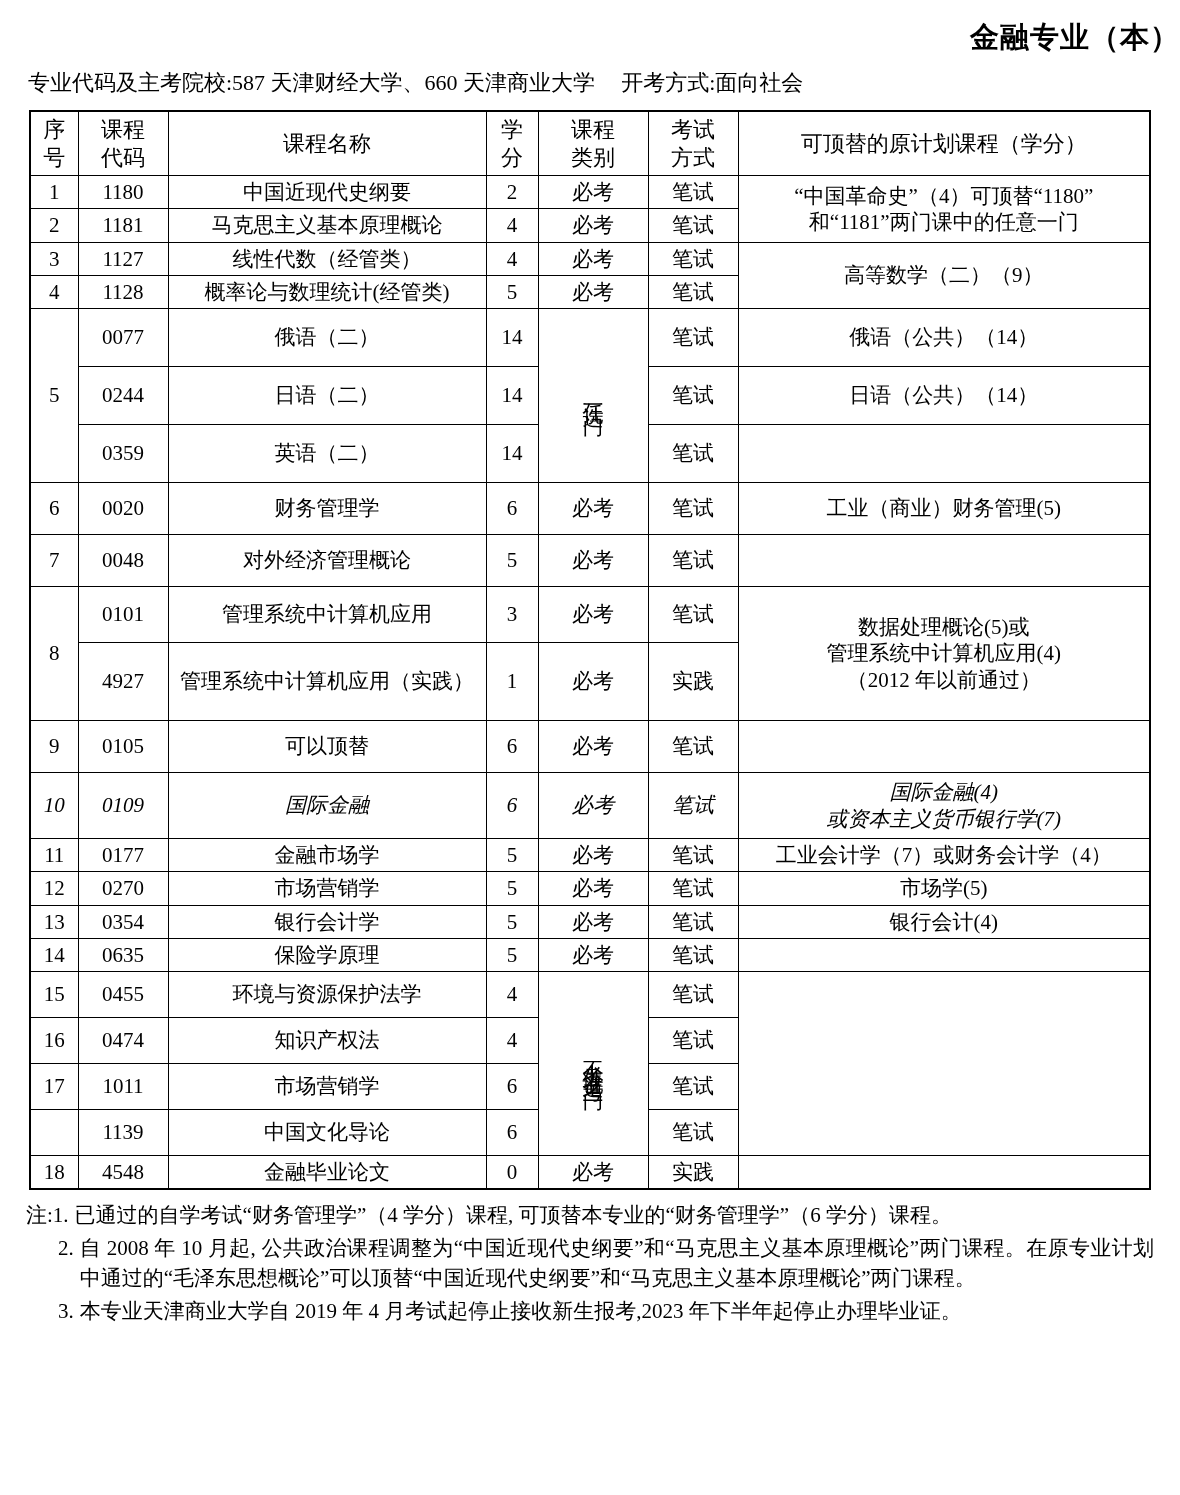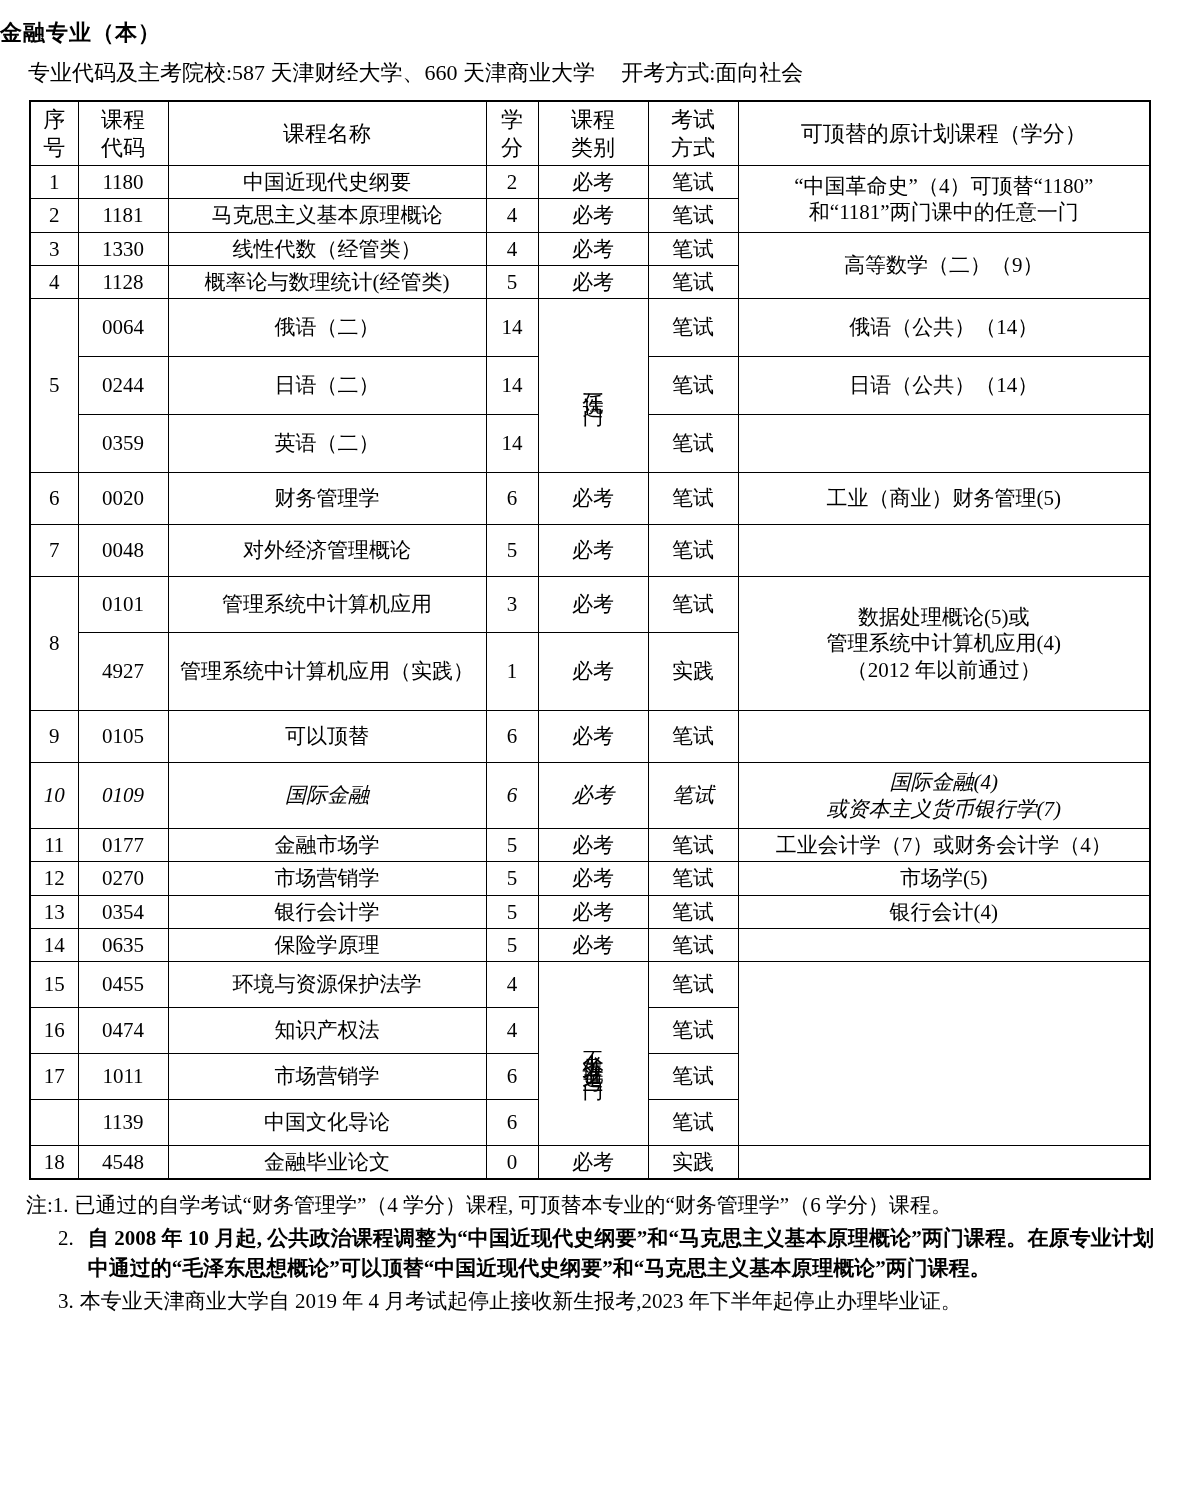--- a/index.html
+++ b/index.html
@@ -14,22 +14,22 @@
     color: #000000;
     position: relative;
     overflow: hidden;
   }
   .page {
     width: 1180px;
     padding: 0;
     box-sizing: border-box;
   }
   .doc-title {
-    text-align: left;
-    font-size: 22px;
+    text-align: right;
+    font-size: 29px;
     font-weight: bold;
     margin: 18px 0 10px 0;
     letter-spacing: 1px;
   }
   .subtitle-line {
     font-size: 22px;
     margin: 0 0 12px 28px;
     white-space: nowrap;
   }
   .subtitle-line .gap {
@@ -164,40 +164,40 @@
         <td>2</td>
         <td>1181</td>
         <td class="name-small">马克思主义基本原理概论</td>
         <td>4</td>
         <td>必考</td>
         <td>笔试</td>
       </tr>
 
       <tr>
         <td>3</td>
-        <td>1330</td>
+        <td>1127</td>
         <td>线性代数（经管类）</td>
         <td>4</td>
         <td>必考</td>
         <td>笔试</td>
         <td rowspan="2">高等数学（二）（9）</td>
       </tr>
 
       <tr>
         <td>4</td>
         <td>1128</td>
         <td class="name-small">概率论与数理统计(经管类)</td>
         <td>5</td>
         <td>必考</td>
         <td>笔试</td>
       </tr>
 
       <tr style="height:58px;">
         <td rowspan="3">5</td>
-        <td>0064</td>
+        <td>0077</td>
         <td>俄语（二）</td>
         <td>14</td>
         <td rowspan="3">
           <span class="vert">任选一门</span>
         </td>
         <td>笔试</td>
         <td>俄语（公共）（14）</td>
       </tr>
 
       <tr style="height:58px;">
@@ -370,21 +370,21 @@
   </table>
 
   <div class="notes">
     <div class="note-item first">
       <span class="note-num">注:</span>
       <span class="note-num">1.</span>
       <span class="note-body" style="margin-left:6px;">已通过的自学考试“财务管理学”（4 学分）课程, 可顶替本专业的“财务管理学”（6 学分）课程。</span>
     </div>
     <div class="note-item rest">
       <span class="note-num">2.</span>
-      <span class="note-body" style="margin-left:14px;font-weight:bold;">自 2008 年 10 月起, 公共政治课程调整为“中国近现代史纲要”和“马克思主义基本原理概论”两门课程。在原专业计划中通过的“毛泽东思想概论”可以顶替“中国近现代史纲要”和“马克思主义基本原理概论”两门课程。</span>
+      <span class="note-body" style="margin-left:6px;">自 2008 年 10 月起, 公共政治课程调整为“中国近现代史纲要”和“马克思主义基本原理概论”两门课程。在原专业计划中通过的“毛泽东思想概论”可以顶替“中国近现代史纲要”和“马克思主义基本原理概论”两门课程。</span>
     </div>
     <div class="note-item rest">
       <span class="note-num">3.</span>
       <span class="note-body" style="margin-left:6px;">本专业天津商业大学自 2019 年 4 月考试起停止接收新生报考,2023 年下半年起停止办理毕业证。</span>
     </div>
   </div>
 
 </div>
 
 </body></html>

